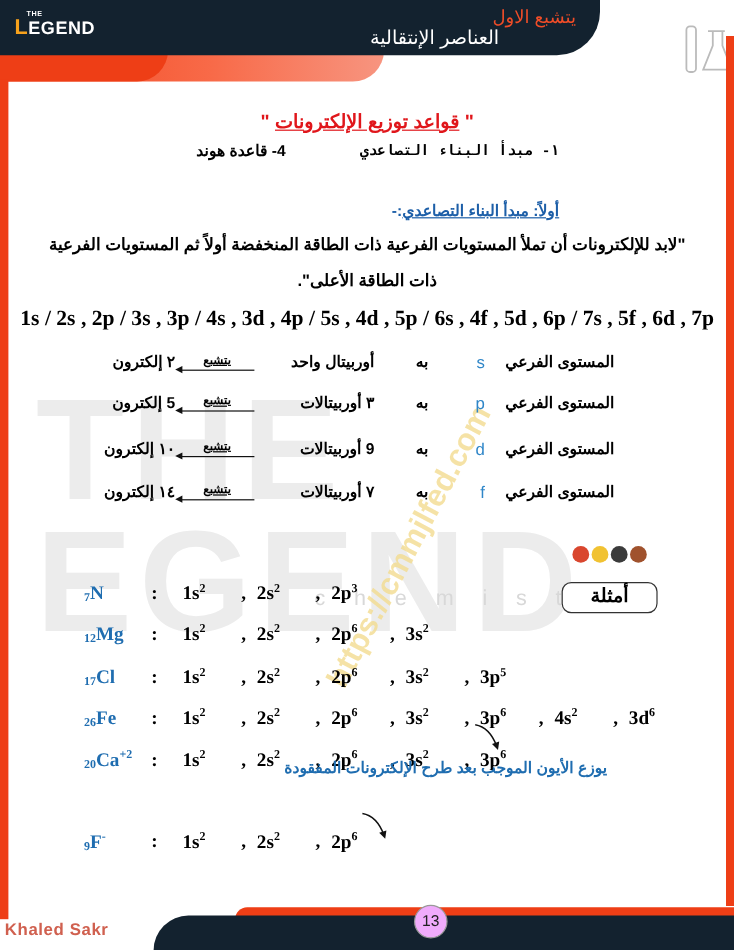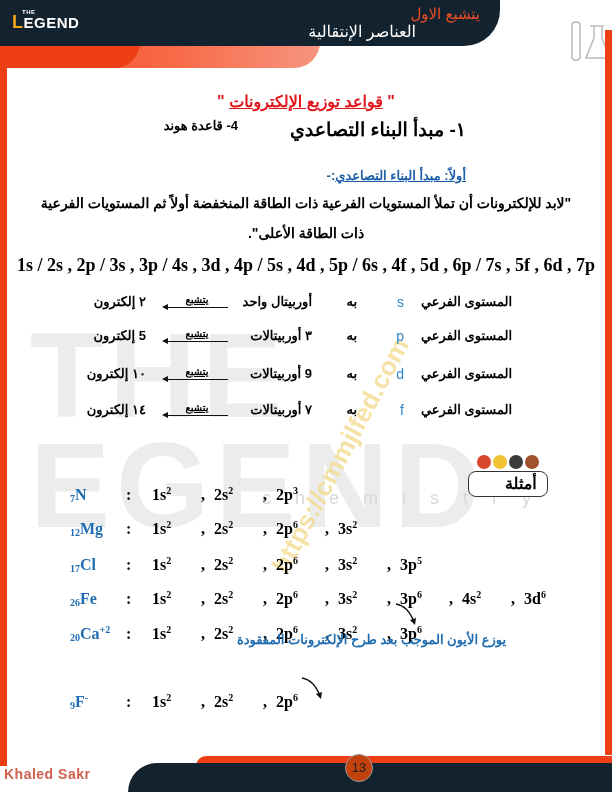--- a/index.html
+++ b/index.html
@@ -23,59 +23,59 @@
   
   .border-left { position: absolute; left: 0; top: 66px; width: 7px; height: 700px; background: #ee3e16; }
   .border-right { position: absolute; right: 0; top: 30px; width: 7px; height: 725px; background: #ee3e16; }
   
   .ftr-dark { position: absolute; left: 128px; top: 763px; width: 484px; height: 29px; background: #13222f;
               border-top-left-radius: 40px; }
   .ftr-orange { position: absolute; left: 196px; top: 756px; width: 416px; height: 10px; background: #ee3e16;
                 border-top-left-radius: 20px; }
   .author { position: absolute; left: 4px; top: 766px; color: #d0604f; font-weight: bold; font-size: 14px; letter-spacing: 0.5px; }
   .pagenum { position: absolute; left: 345px; top: 754px; width: 28px; height: 28px; border-radius: 50%;
-             background: #c2410c; border: 1px solid #999; text-align: center; line-height: 26px; font-size: 13px; color: #222; }
+             background: #f0abfc; border: 1px solid #999; text-align: center; line-height: 26px; font-size: 13px; color: #222; }
   
   .wm-big { position: absolute; left: 30px; top: 320px; font-size: 120px; font-weight: bold; color: #ececec;
             letter-spacing: 6px; line-height: 110px; z-index: 0; }
   .wm-chem { position: absolute; left: 262px; top: 488px; font-size: 18px; color: #d8d8d8; letter-spacing: 24px; z-index: 0; }
   .wm-url { position: absolute; left: 210px; top: 440px; transform: rotate(-62deg); color: #f3dc90; font-size: 26px;
             font-weight: bold; z-index: 1; opacity: 0.8; }
   .content { position: absolute; inset: 0; z-index: 2; }
   .rtl { direction: rtl; }
   .title { position: absolute; top: 92px; left: 0; width: 612px; text-align: center; color: #e0161b; font-weight: bold;
            font-size: 16px; }
   .title span.u { text-decoration: underline; }
-  .rule1 { position: absolute; top: 118px; right: 146px; font-weight: bold; font-size: 19px; }
+  .rule1 { position: absolute; top: 118px; right: 146px; font-weight: bold; font-size: 12px; font-family: Liberation Mono, monospace; }
   .rule2 { position: absolute; top: 118px; right: 374px; font-weight: bold; font-size: 13px; }
   .sec1 { position: absolute; top: 168px; right: 146px; color: #1d5fa8; font-size: 13px; font-weight: bold; }
   .sec1 .u { text-decoration: underline; }
   .def { position: absolute; top: 188px; right: 30px; width: 552px; text-align: center; font-weight: bold; font-size: 14px; line-height: 30px; }
   .order { position: absolute; top: 255px; left: 0; width: 612px; text-align: center; font-family: "Liberation Serif", serif;
            font-weight: bold; font-size: 18px; direction: ltr; }
   .sub-row { position: absolute; right: 100px; width: 440px; height: 26px; font-weight: bold; font-size: 13px; direction: rtl; }
   .sub-row > span { position: absolute; top: 4px; white-space: nowrap; }
   .c-level { right: 0; }
   .c-sym { right: 108px; color: #2f86c8; font-weight: normal; font-size: 14px; }
   .c-bh { right: 155px; text-align: right; }
   .c-orb { right: 200px; }
-  .c-arrow { right: 284px; width: 62px; top: 4px !important; }
+  .c-arrow { right: 300px; width: 62px; top: 4px !important; }
   .c-arrow .lbl { display: block; text-align: center; font-size: 10px; text-decoration: underline; }
   .c-arrow .ln { display: block; height: 1px; background: #111; margin-top: 2px; position: relative; }
   .c-arrow .ln::before { content: ""; position: absolute; left: -4px; top: -3px; border-right: 6px solid #111;
                          border-top: 3.5px solid transparent; border-bottom: 3.5px solid transparent; }
   .c-elec { right: 366px; }
   .ex-head { position: absolute; top: 432px; right: 40px; width: 266px; color: #a8282a; font-size: 13px; font-weight: bold; direction: rtl;
              border-bottom: 2px solid #a8282a; padding-bottom: 2px; }
   .ex-head .u { text-decoration: underline; }
   .examples-badge { position: absolute; left: 468px; top: 455px; width: 80px; height: 50px; }
   .kids { display: flex; gap: 2px; justify-content: center; }
   .kid { width: 14px; height: 14px; border-radius: 50%; }
-  .badge-box { margin-top: 2px; border: 1.5px solid #333; border-radius: 8px; text-align: left; font-size: 16px; font-weight: bold;
-               direction: rtl; background: #fff; height: 26px; line-height: 24px; padding-left: 36px; }
+  .badge-box { margin-top: 16px; border: 1.5px solid #333; border-radius: 8px; text-align: center; font-size: 16px; font-weight: bold;
+               direction: rtl; background: #fff; height: 26px; line-height: 24px; }
   .cfg-row { position: absolute; left: 70px; height: 26px; font-family: "Liberation Serif", serif; font-weight: bold; font-size: 16px;
              direction: ltr; white-space: nowrap; }
   .el { display: inline-block; width: 56px; color: #1f6db0; margin-top: 28px; }
   .el sub { font-size: 10px; vertical-align: -2px; }
   .el sup { font-size: 10px; }
   .colon { display: inline-block; width: 26px; }
   .orb { display: inline-block; width: 40px; }
   .orb sup { font-size: 10px; }
   .comma { display: inline-block; width: 22px; text-align: center; }
   .note { position: absolute; color: #1f6db0; font-weight: bold; font-size: 13px; direction: rtl; }

